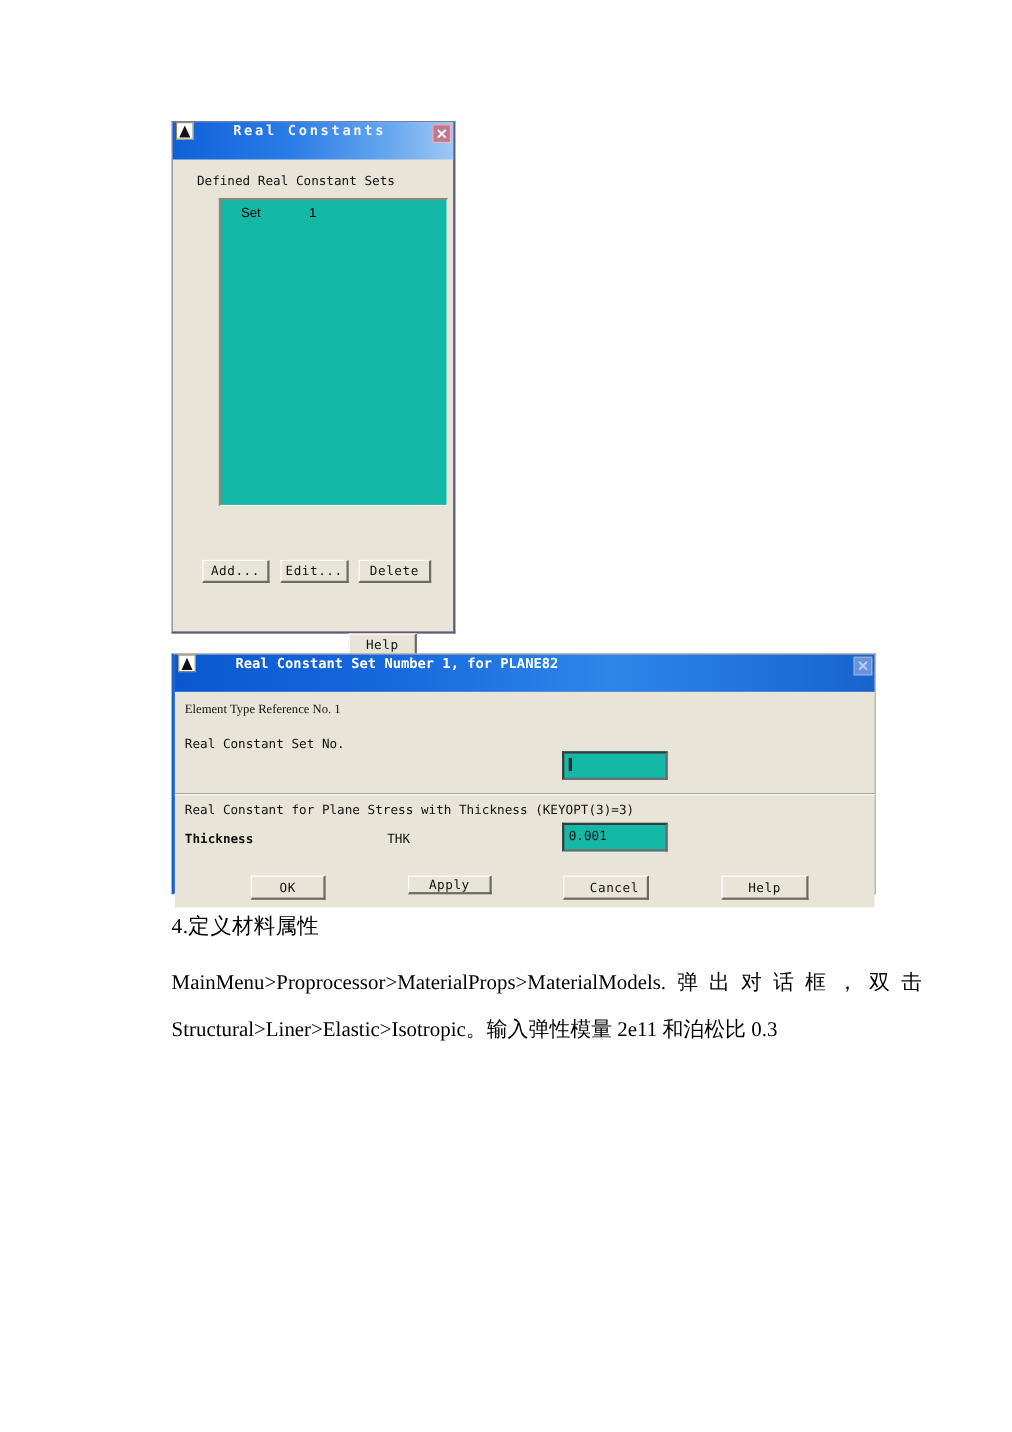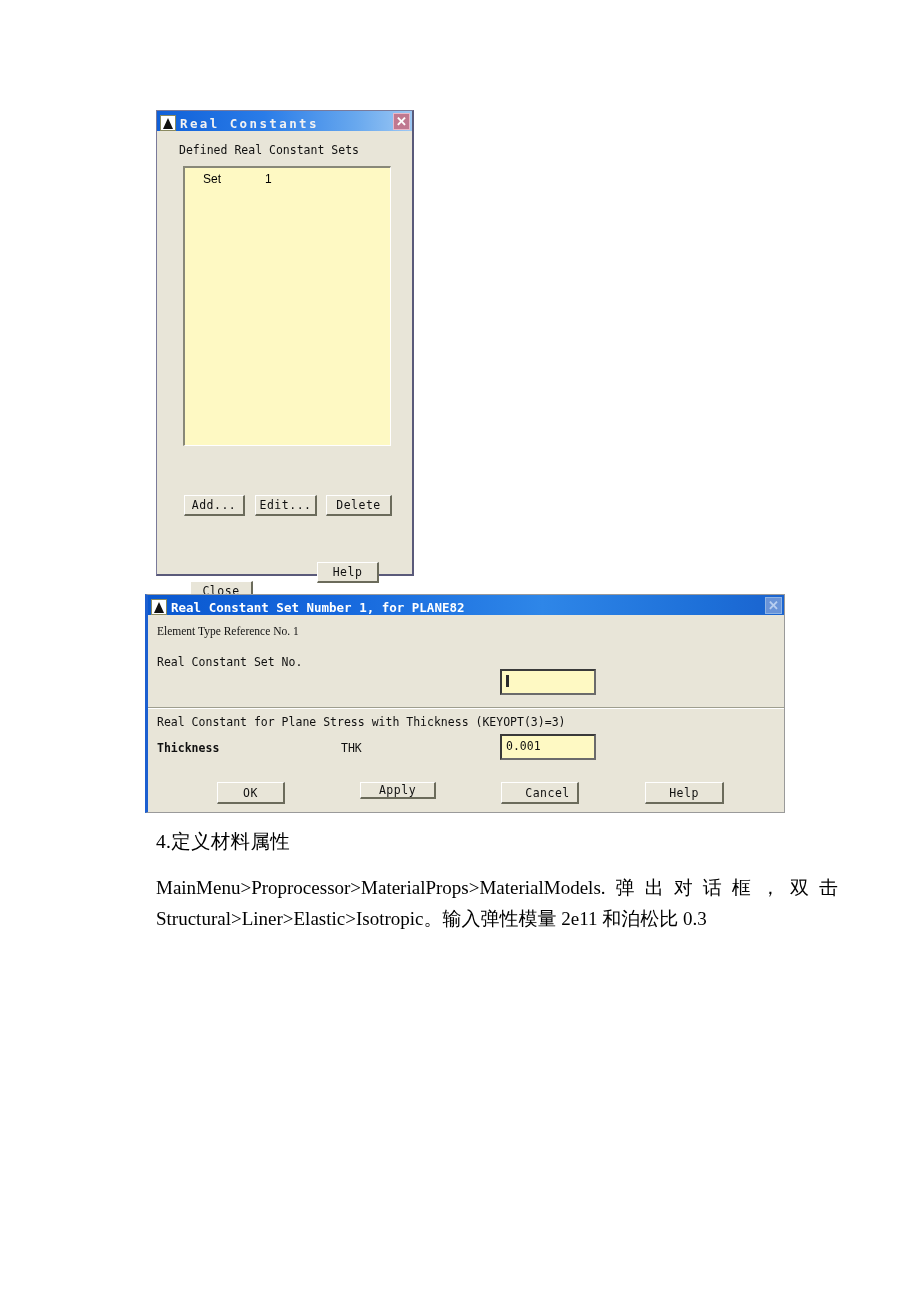--- a/index.html
+++ b/index.html
@@ -35,26 +35,27 @@
 
   
   .ansys-dlg {
     position: absolute;
     background: #e8e5d8;
     box-sizing: border-box;
     z-index: 3;
   }
 
   .titlebar {
-    height: 20px;
+    height: 34px;
     background: linear-gradient(to right, #1060d8 0%, #2a7ce8 42%, #68a8ee 78%, #9dc8f4 100%);
     display: flex;
-    align-items: flex-end;
-    position: relative;
-    box-sizing: border-box;
+    align-items: flex-start;
+    position: relative;
+    box-sizing: border-box;
+    gap: 32px;
   }
   .titlebar.wide {
     background: linear-gradient(to right, #0a58d0 0%, #1668dd 30%, #2e86e8 62%, #1d6fd8 88%, #1a63cf 100%);
   }
   .tb-icon {
     width: 16px;
     height: 16px;
     margin-left: 3px;
     background: #ffffff;
     border: 1px solid #8a8a60;
@@ -128,27 +129,28 @@
     height: 442px;
   }
   .section-label {
     font-family: "DejaVu Sans Mono", monospace;
     font-size: 11.5px;
     color: #101010;
     position: absolute;
   }
   .listbox {
     position: absolute;
-    background: #fef9c3;
+    background: #14b8a6;
     border-top: 2px solid #888878;
     border-left: 2px solid #888878;
     border-right: 1px solid #ffffff;
     border-bottom: 1px solid #ffffff;
     box-sizing: border-box;
     overflow: hidden;
+    margin-left: 16px;
   }
   .listbox-item {
     font-family: "Liberation Sans", sans-serif;
     font-size: 12px;
     color: #000000;
     padding: 4px 0 0 18px;
     display: flex;
     white-space: pre;
   }
   .listbox-item .li-key { width: 62px; display: inline-block; }
@@ -166,21 +168,21 @@
     color: #101010;
     display: flex;
     align-items: center;
     justify-content: center;
     letter-spacing: 0.5px;
     cursor: default;
   }
 
   
   #dlg-real-constant-set {
-    left: 145px;
+    left: 156px;
     top: 594px;
     width: 640px;
     height: 219px;
     border-left: 3px solid #1c5fd0;
     border-top: 1px solid #9a9a9a;
     border-right: 1px solid #9a9a9a;
     border-bottom: 1px solid #9a9a9a;
   }
   #dlg-real-constant-set .titlebar { margin: 0; }
   .d2-body {
@@ -200,21 +202,21 @@
     position: absolute;
     left: 0;
     width: 100%;
     height: 2px;
     border-top: 1px solid #9e9e8e;
     border-bottom: 1px solid #ffffff;
     box-sizing: border-box;
   }
   .textfield {
     position: absolute;
-    background: #fef9c3;
+    background: #14b8a6;
     border: 2px solid #3a3a3a;
     border-right-color: #6b6b6b;
     border-bottom-color: #6b6b6b;
     box-sizing: border-box;
     font-family: "DejaVu Sans Mono", monospace;
     font-size: 11.5px;
     color: #101010;
     padding: 3px 0 0 4px;
     z-index: 4;
   }
@@ -237,21 +239,21 @@
     left: 156px;
     top: 828px;
     font-size: 19.5px;
     letter-spacing: 0.3px;
   }
   #para-body {
     left: 156px;
     top: 872px;
     width: 682px;
     font-size: 19px;
-    line-height: 31px;
+    line-height: 43px;
     text-align: justify;
     text-indent: 0;
   }
 </style>
 </head>
 <body>
 
 <div class="watermark">www.bdocx.com</div>
 
 <div class="ansys-dlg" id="dlg-real-constants">

